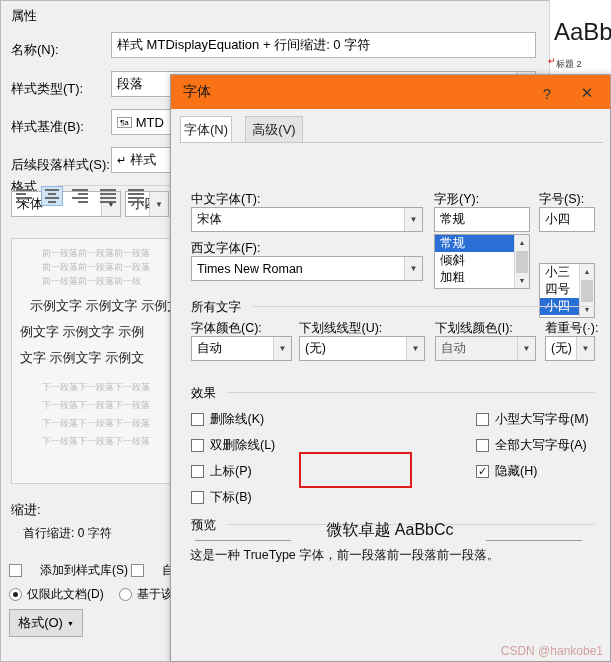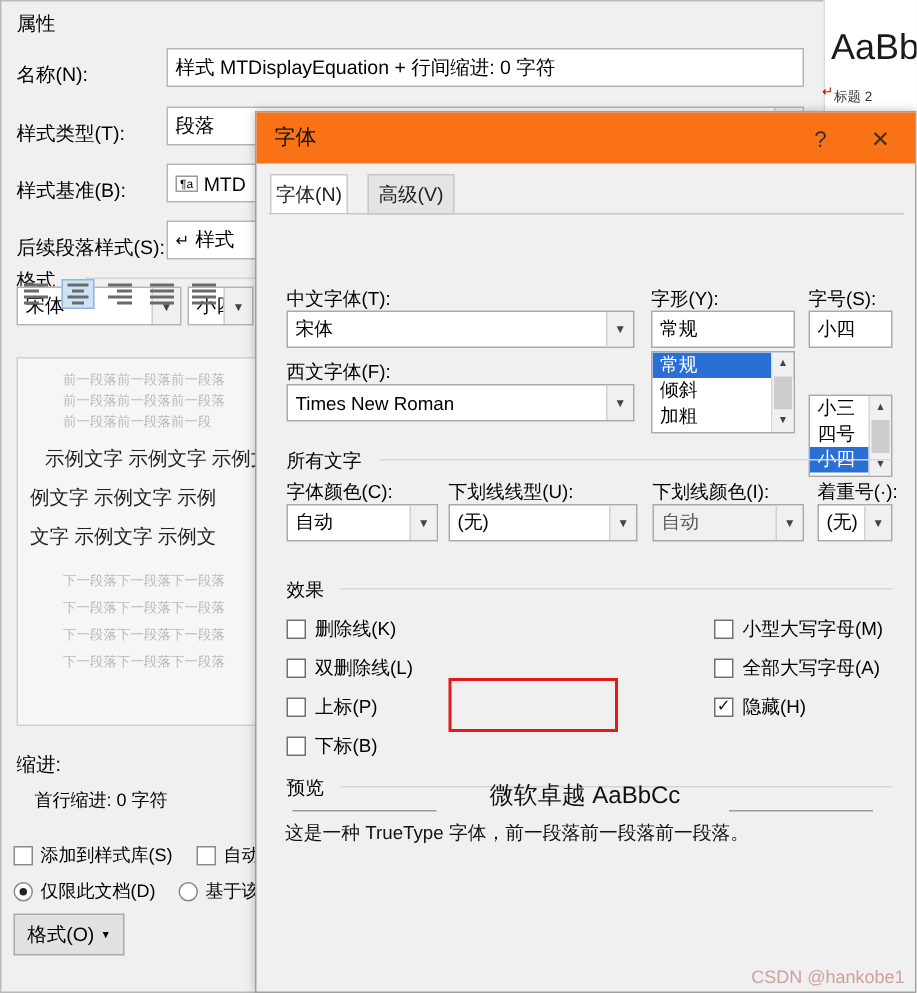--- a/index.html
+++ b/index.html
@@ -48,21 +48,21 @@
 
   
   .align-ico {
     position:absolute; width:22px; height:20px; top:185px;
     display:flex; flex-direction:column; justify-content:center; gap:2px;
     padding:2px 3px;
   }
   .align-ico i { display:block; height:2px; background:#6a6a6a; }
   .align-sel { background:#cfe3f7; border:1px solid #8fb6dd; }
 
-  .chk { position:absolute; font-size:12px; display:flex; align-items:center; gap:5px; }
+  .chk { position:absolute; font-size:12px; display:flex; align-items:center; gap:18px; }
   .chk .box { width:13px; height:13px; border:1px solid #8a8a8a; background:#fff; display:inline-block; }
   .radio { position:absolute; font-size:12px; display:flex; align-items:center; gap:5px; }
   .radio .dot {
     width:13px; height:13px; border:1px solid #8a8a8a; background:#fff; border-radius:50%;
     display:inline-block; position:relative;
   }
   .radio.on .dot:after {
     content:""; position:absolute; left:3px; top:3px; width:5px; height:5px;
     background:#222; border-radius:50%;
   }

